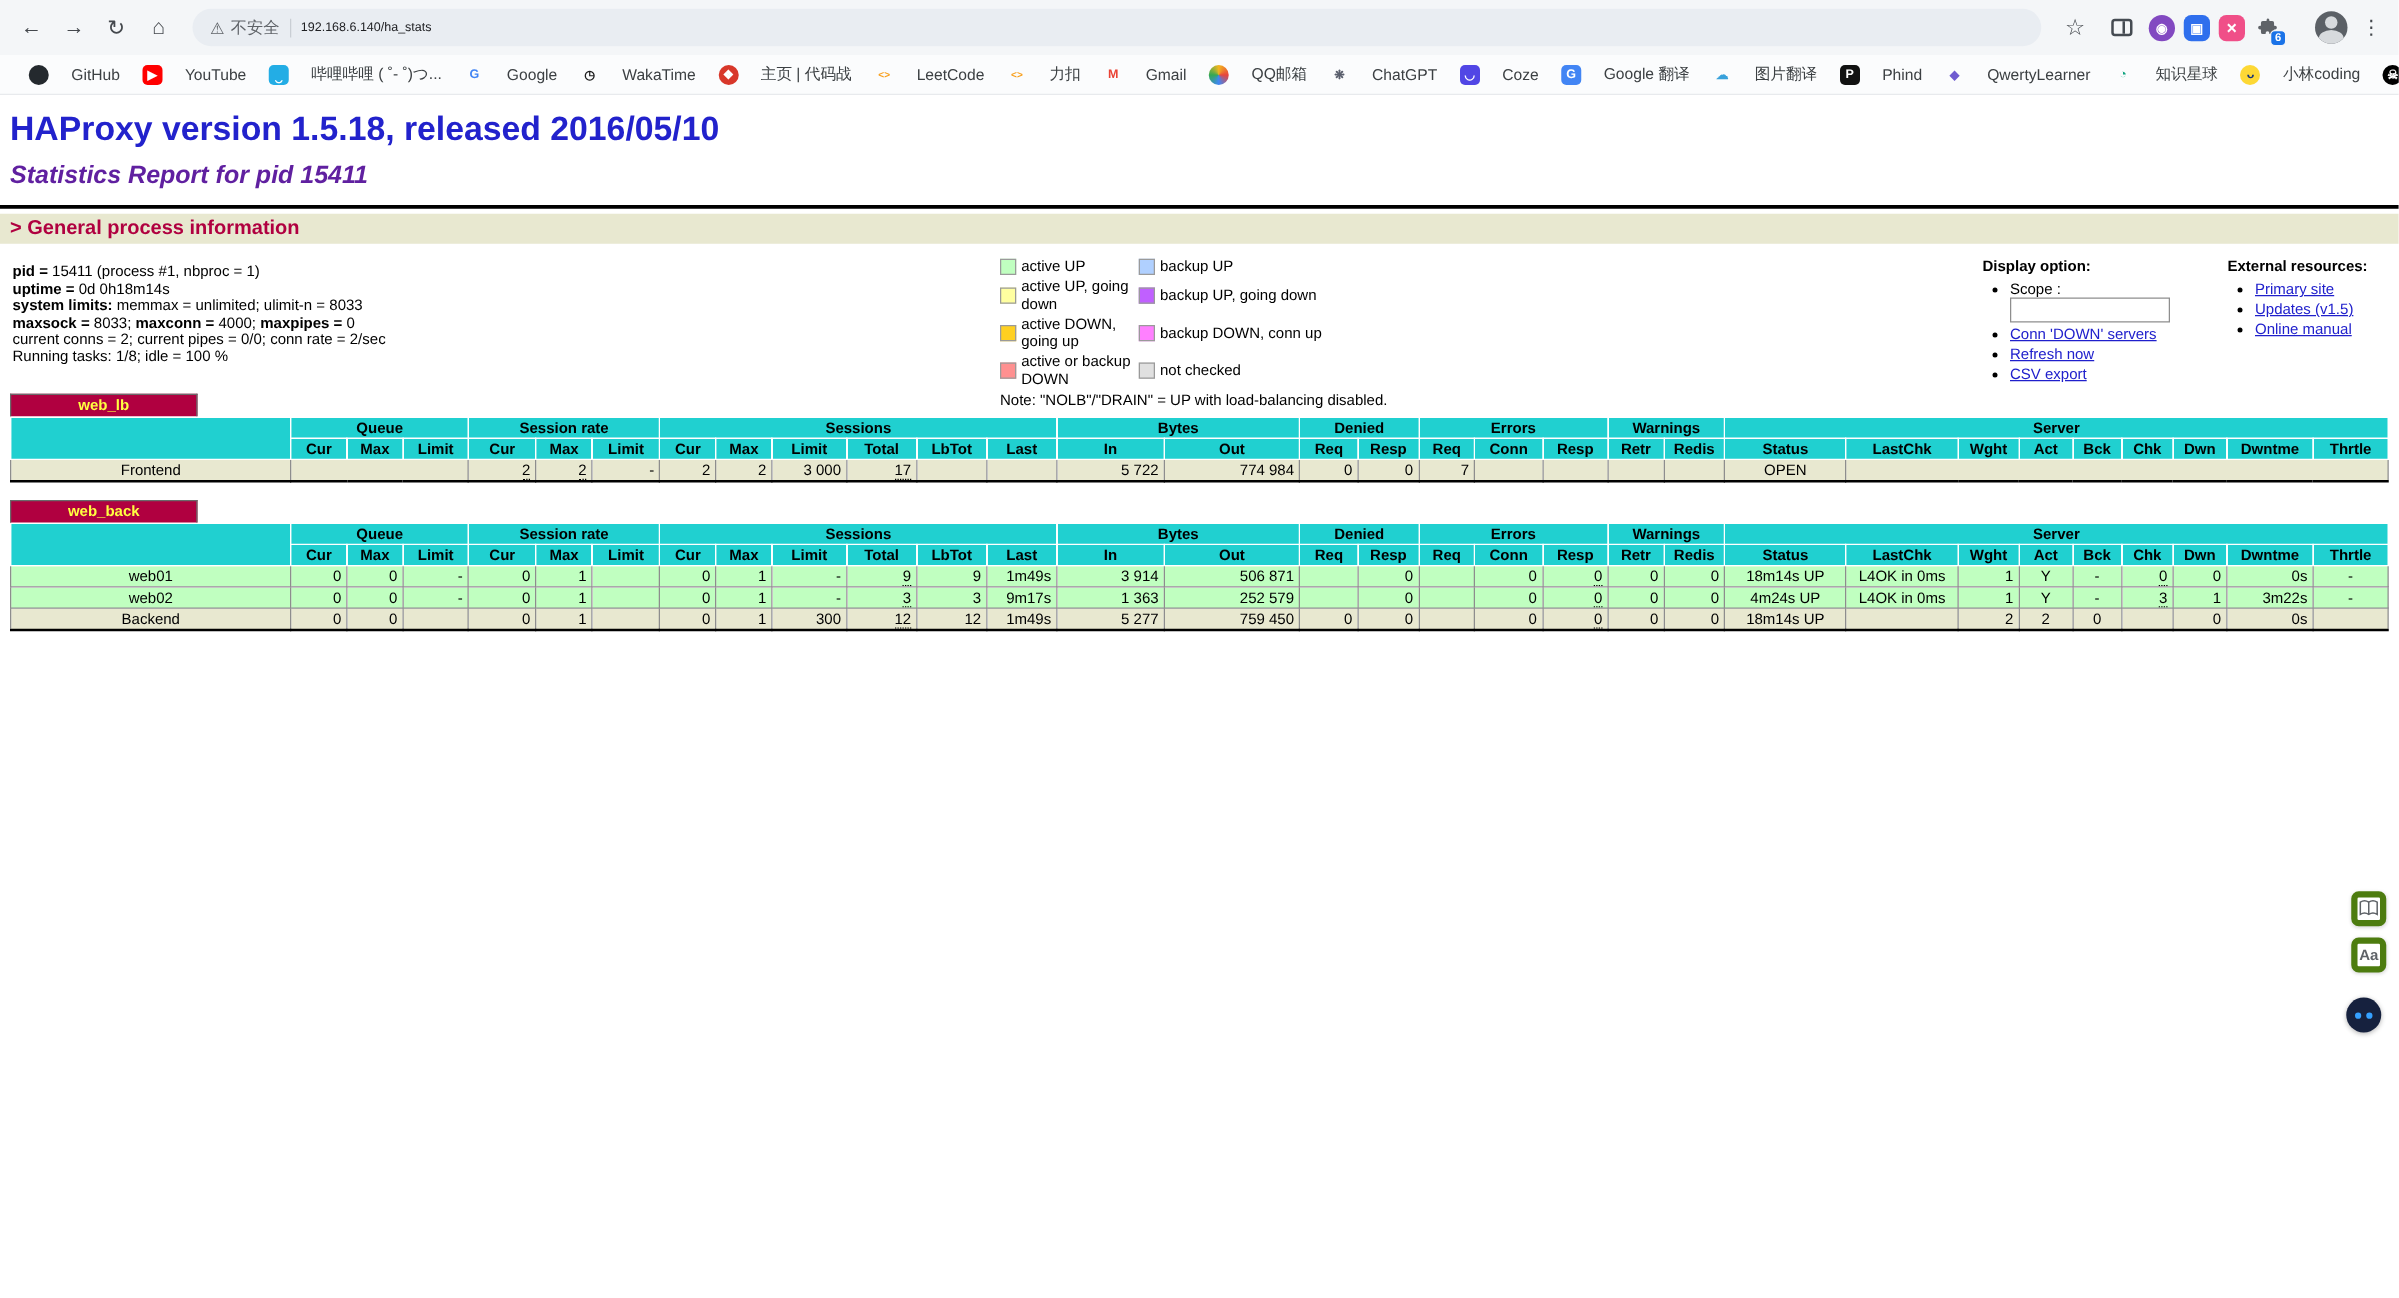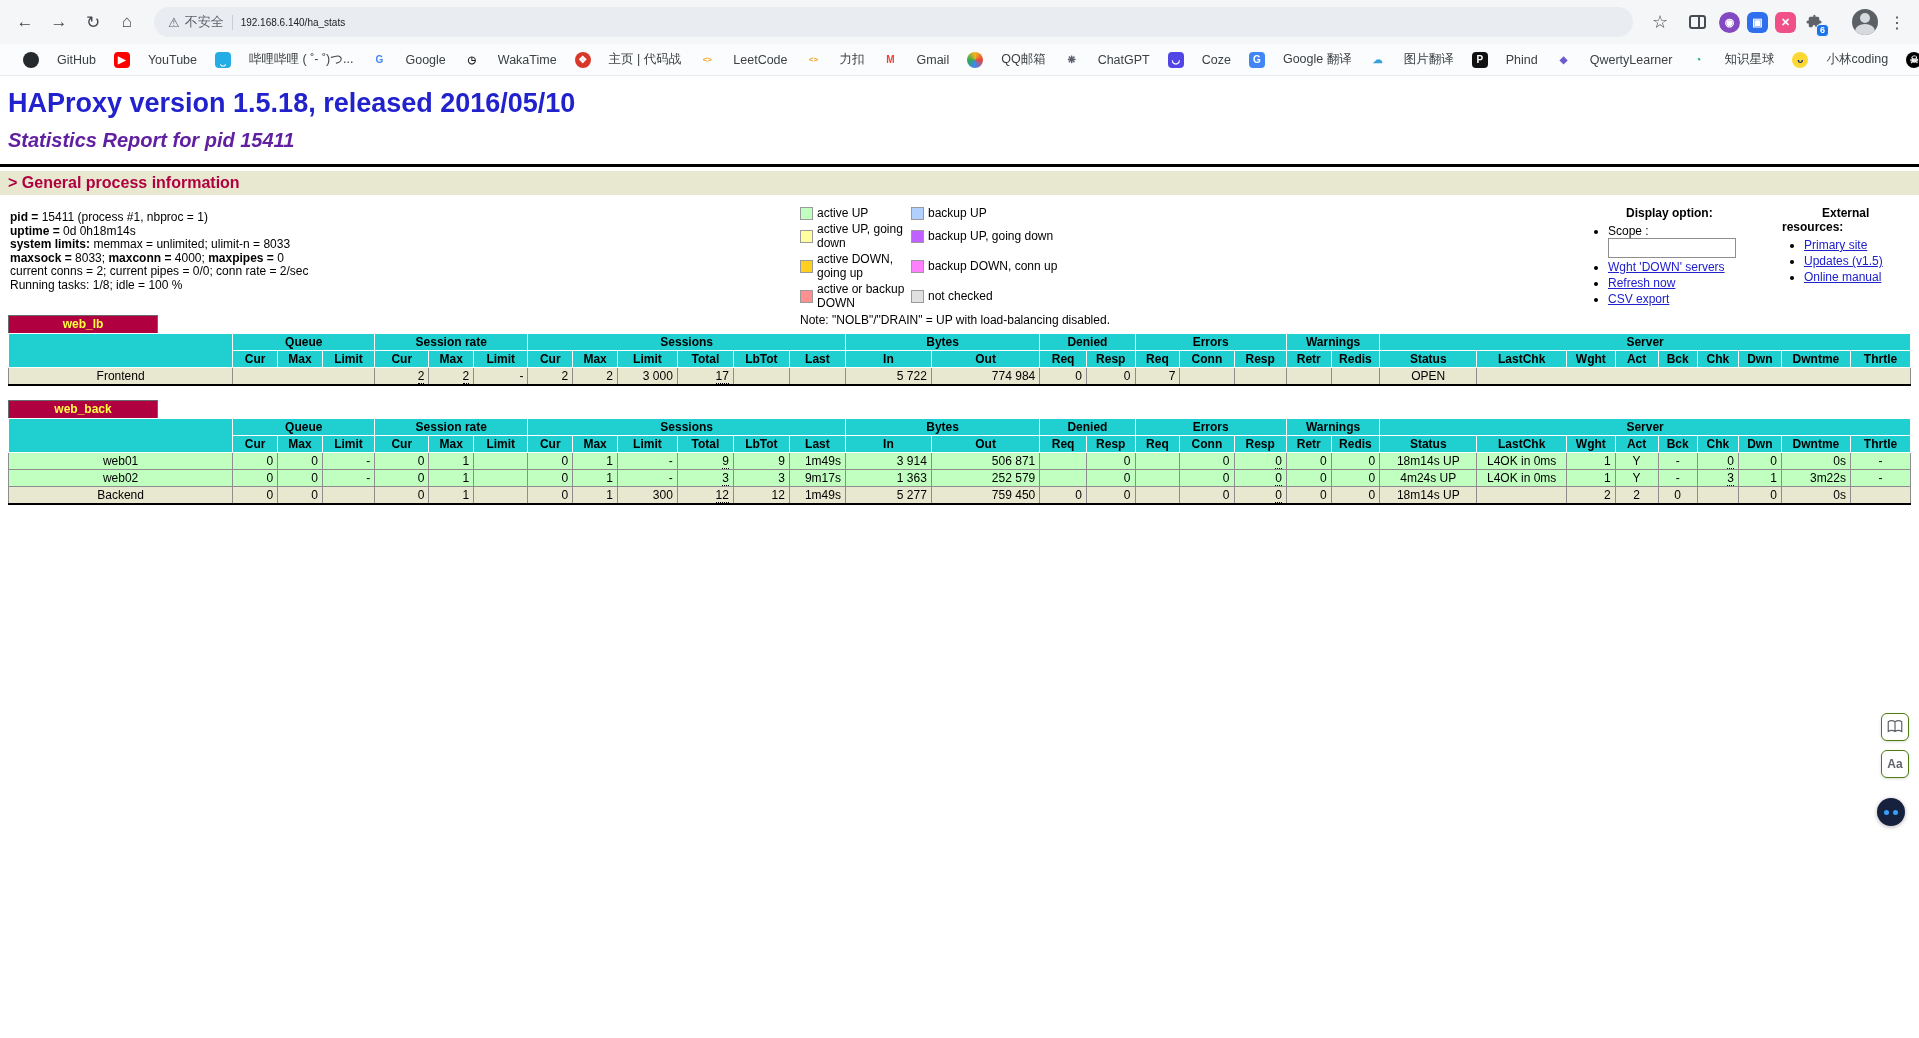--- a/index.html
+++ b/index.html
@@ -66,21 +66,21 @@
   }
   .info-row { position:relative; height:112px; }
   .procinfo { position:absolute; left:10px; top:16px; line-height:13.5px; white-space:nowrap; }
   .legend { position:absolute; left:800px; top:11px; }
   .lg-grid { display:grid; grid-template-columns:13px 90px 13px auto; column-gap:4px; row-gap:2px; align-items:center; }
   .sw { width:13px; height:13px; border:1px solid #9a9a9a; }
   .lg-wide { display:grid; grid-template-columns:13px auto; column-gap:4px; row-gap:2px; align-items:center; margin-top:2px; }
   .lg-note { margin-top:3px; }
   .opts { position:absolute; left:1586px; top:11px; width:190px; }
   .rsrc { position:absolute; left:1782px; top:11px; width:140px; }
-  .opts b, .rsrc b { font-size:12px;margin-left:40px; }
+  .opts b, .rsrc b { font-size:12px; }
   .opts ul, .rsrc ul { margin:4px 0 0; padding-left:22px; }
   .opts li, .rsrc li { margin:2px 0; }
   .opts a, .rsrc a { color:#2020cc; }
   .scopein { width:128px; height:20px; border:1px solid #8e8e8e; background:#fff; vertical-align:middle; }
 
   
   .tblwrap { margin:8px 8px 0; }
   .tblwrap.second { margin-top:14px; }
   .pxtab {
     display:inline-block; width:150px; text-align:center; background:#b00040; color:#ffff40;
@@ -98,21 +98,21 @@
   tr.frontend td, tr.backend td { background:#e8e8d0; }
   tr.up td { background:#c0ffc0; }
   td.al-right { text-align:right; }
   td.al-center { text-align:center; }
   .u-dot { border-bottom:1px dotted #000; }
   .u-solid { }
 
   
   .fwidget {
     position:fixed; right:10px; width:28px; height:28px; background:#fff;
-    border:1px solid #4d7c0f; border-radius:6px; box-shadow:0 1px 3px rgba(0,0,0,.15);
+    border:5px solid #4d7c0f; border-radius:6px; box-shadow:0 1px 3px rgba(0,0,0,.15);
     display:flex; align-items:center; justify-content:center; color:#5f6368; cursor:pointer;
   }
   .fw-book { top:713px; }
   .fw-translate { top:750px; font-size:12px; font-weight:bold; }
   .fw-assist {
     top:798px; right:14px; width:28px; height:28px; border-radius:50%;
     background:#16213e; border:none; position:fixed; display:block; cursor:pointer;
     box-shadow:0 1px 4px rgba(0,0,0,.3);
   }
   .fw-assist i { position:absolute; top:12px; width:5px; height:5px; border-radius:50%; background:#35a0ff; }
@@ -281,21 +281,21 @@
       <div class="lg-note">Note: "NOLB"/"DRAIN" = UP with load-balancing disabled.</div>
     </div>
 
     <div class="opts">
       <b>Display option:</b>
       <ul id="opts-list">
         <li>
           <span>Scope :</span>
           <input class="scopein" type="text" style="">
         </li>
-      <li><a href="#">Wght 'DOWN' servers</a></li>
+      <li><a href="#">Conn 'DOWN' servers</a></li>
           <li><a href="#">Refresh now</a></li>
           <li><a href="#">CSV export</a></li>
         </ul>
     </div>
 
     <div class="rsrc">
       <b>External resources:</b>
       <ul id="rsrc-list">
           <li><a href="#">Primary site</a></li>
           <li><a href="#">Updates (v1.5)</a></li>

